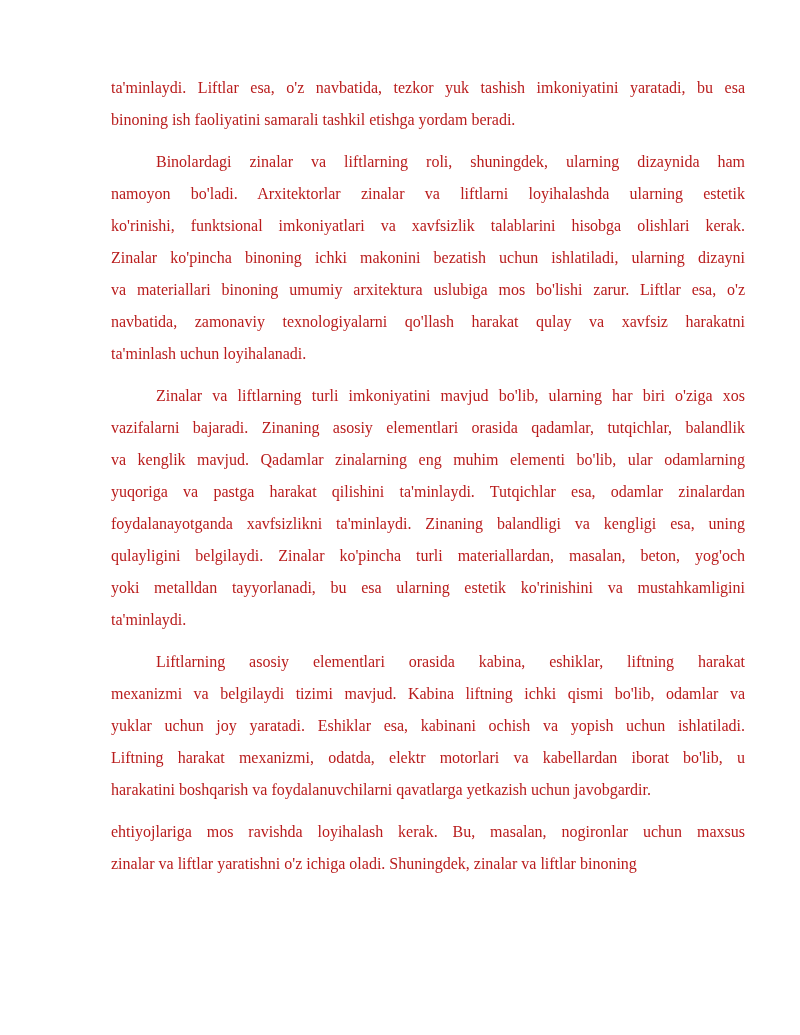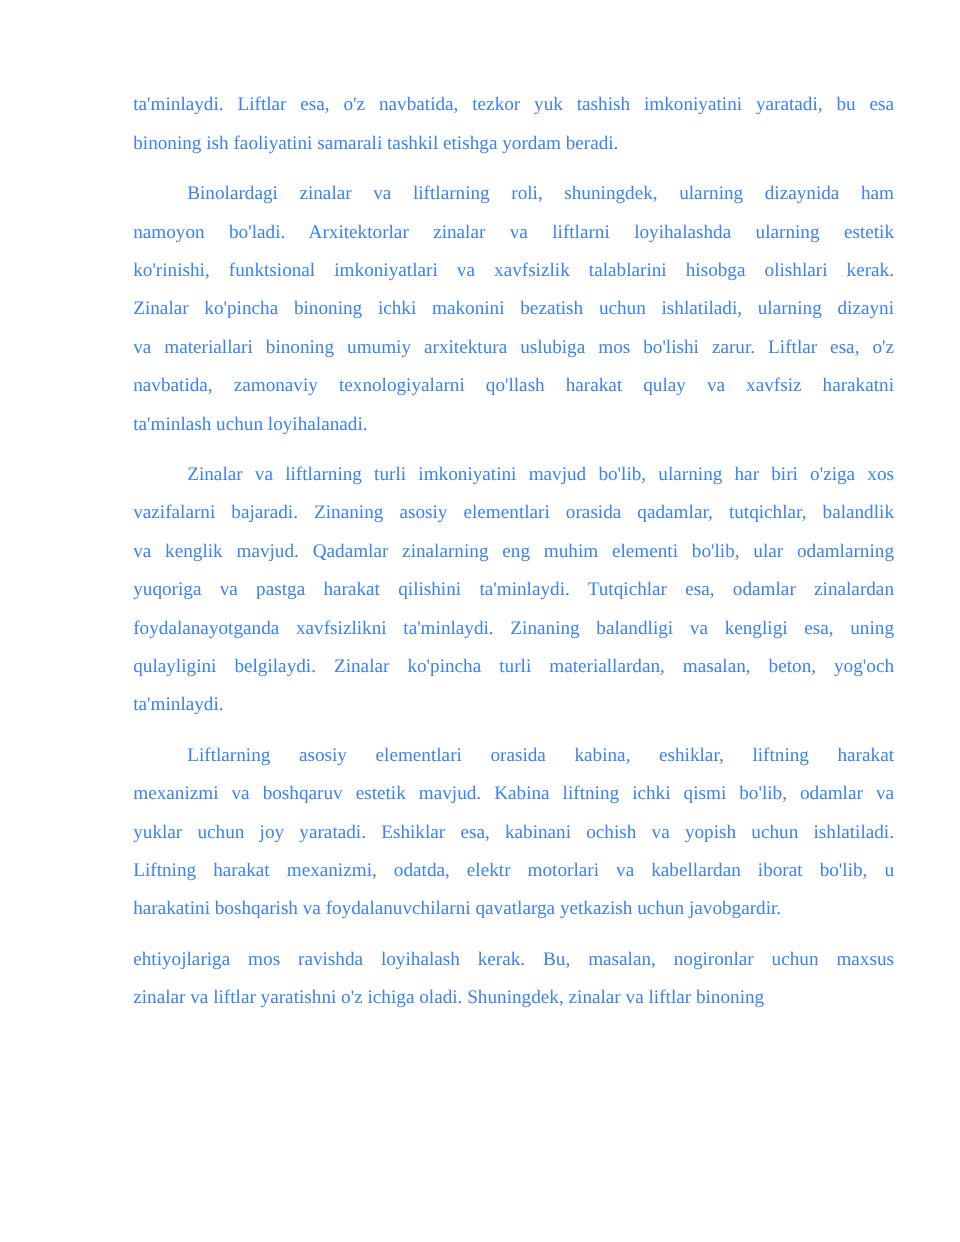--- a/index.html
+++ b/index.html
@@ -19,21 +19,21 @@
     padding: 72px 55px 0 111px;
     background: #ffffff;
     overflow: hidden;
   }
   .para {
     margin: 0 0 10px 0;
   }
   .line {
     font-size: 16px;
     line-height: 32px;
-    color: #3b82f6;
+    color: #b91c1c;
     text-align: justify;
     text-align-last: justify;
   }
   .line.last {
     text-align-last: left;
   }
   .line.indent {
     padding-left: 45px;
   }
 </style>
@@ -55,25 +55,26 @@
         <div class="line">navbatida, zamonaviy texnologiyalarni qo'llash harakat qulay va xavfsiz harakatni</div>
         <div class="line last">ta'minlash uchun loyihalanadi.</div>
       </div>
       <div class="para">
         <div class="line indent">Zinalar va liftlarning turli imkoniyatini mavjud bo'lib, ularning har biri o'ziga xos</div>
         <div class="line">vazifalarni bajaradi. Zinaning asosiy elementlari orasida qadamlar, tutqichlar, balandlik</div>
         <div class="line">va kenglik mavjud. Qadamlar zinalarning eng muhim elementi bo'lib, ular odamlarning</div>
         <div class="line">yuqoriga va pastga harakat qilishini ta'minlaydi. Tutqichlar esa, odamlar zinalardan</div>
         <div class="line">foydalanayotganda xavfsizlikni ta'minlaydi. Zinaning balandligi va kengligi esa, uning</div>
         <div class="line">qulayligini belgilaydi. Zinalar ko'pincha turli materiallardan, masalan, beton, yog'och</div>
+        <div class="line">yoki metalldan tayyorlanadi, bu esa ularning estetik ko'rinishini va mustahkamligini</div>
         <div class="line last">ta'minlaydi.</div>
       </div>
       <div class="para">
         <div class="line indent">Liftlarning asosiy elementlari orasida kabina, eshiklar, liftning harakat</div>
-        <div class="line">mexanizmi va boshqaruv estetik mavjud. Kabina liftning ichki qismi bo'lib, odamlar va</div>
+        <div class="line">mexanizmi va belgilaydi tizimi mavjud. Kabina liftning ichki qismi bo'lib, odamlar va</div>
         <div class="line">yuklar uchun joy yaratadi. Eshiklar esa, kabinani ochish va yopish uchun ishlatiladi.</div>
         <div class="line">Liftning harakat mexanizmi, odatda, elektr motorlari va kabellardan iborat bo'lib, u</div>
         <div class="line last">harakatini boshqarish va foydalanuvchilarni qavatlarga yetkazish uchun javobgardir.</div>
       </div>
       <div class="para">
         <div class="line">ehtiyojlariga mos ravishda loyihalash kerak. Bu, masalan, nogironlar uchun maxsus</div>
         <div class="line last">zinalar va liftlar yaratishni o'z ichiga oladi. Shuningdek, zinalar va liftlar binoning</div>
       </div>
     </article>
 </main>

